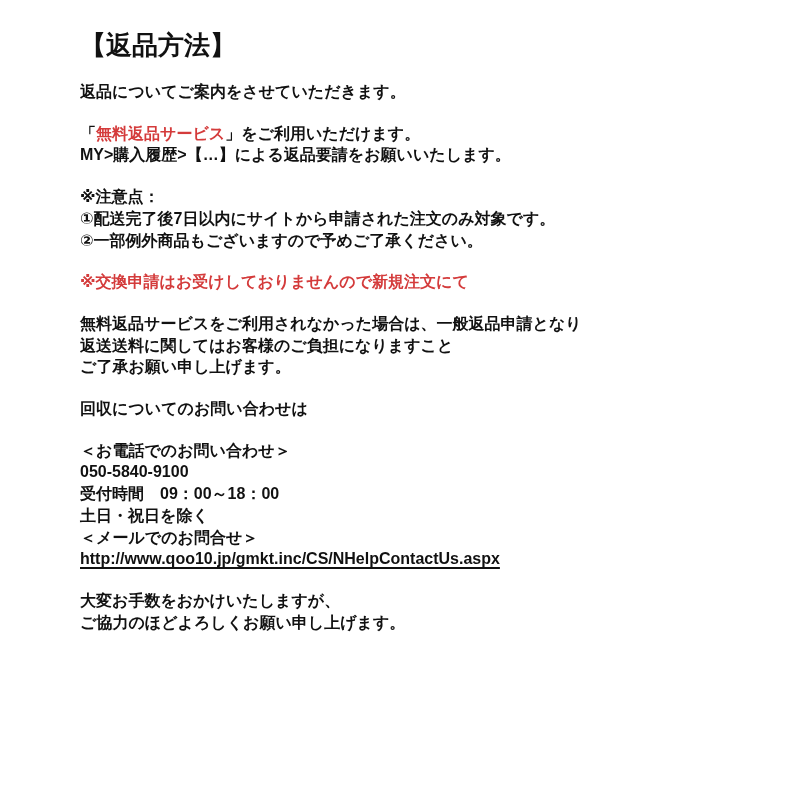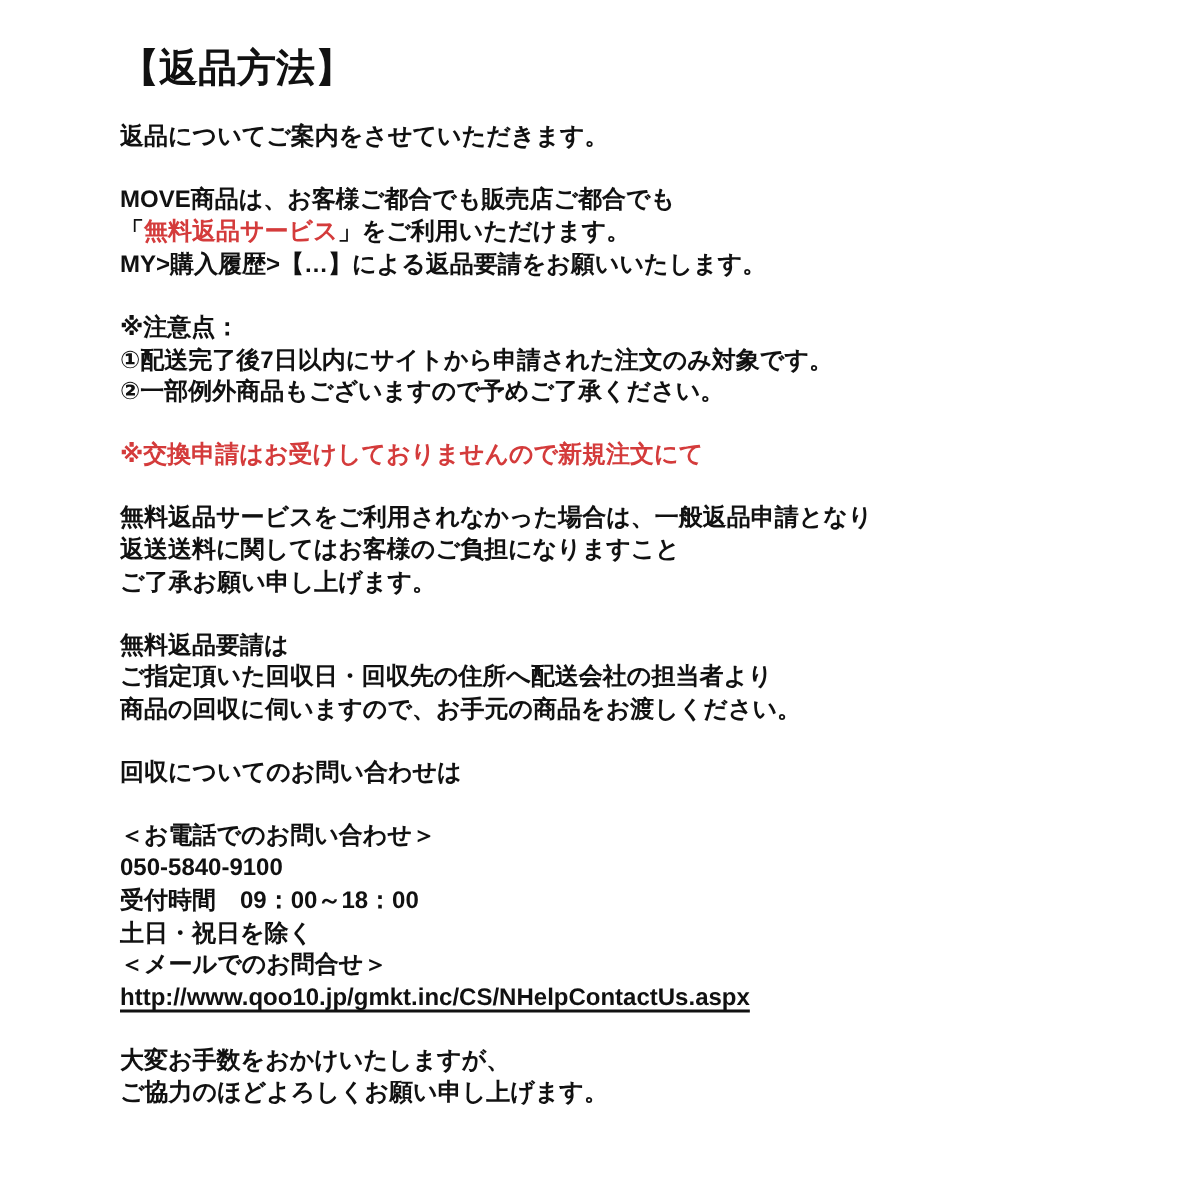--- a/index.html
+++ b/index.html
@@ -53,46 +53,40 @@
 
 <div class="page">
 
   <h1 class="title">【返品方法】</h1>
 
   <p class="para">
     <span class="line">返品についてご案内をさせていただきます。</span>
   </p>
 
   <p class="para">
-    <span class="line">MOVE商品は、お客様ご都合でも販売店ご都合でも</span>
     <span class="line"><span>「</span><span class="red">無料返品サービス</span><span>」をご利用いただけます。</span></span>
     <span class="line">MY&gt;購入履歴&gt;【…】による返品要請をお願いいたします。</span>
   </p>
 
   <p class="para">
     <span class="line">※注意点：</span>
     <span class="line">①配送完了後7日以内にサイトから申請された注文のみ対象です。</span>
     <span class="line">②一部例外商品もございますので予めご了承ください。</span>
   </p>
 
   <p class="para red">
     <span class="line">※交換申請はお受けしておりませんので新規注文にて</span>
   </p>
 
   <p class="para">
     <span class="line">無料返品サービスをご利用されなかった場合は、一般返品申請となり</span>
     <span class="line">返送送料に関してはお客様のご負担になりますこと</span>
     <span class="line">ご了承お願い申し上げます。</span>
   </p>
 
-  <p class="para">
-    <span class="line">無料返品要請は</span>
-    <span class="line">ご指定頂いた回収日・回収先の住所へ配送会社の担当者より</span>
-    <span class="line">商品の回収に伺いますので、お手元の商品をお渡しください。</span>
-  </p>
 
   <p class="para">
     <span class="line">回収についてのお問い合わせは</span>
   </p>
 
   <p class="para">
     <span class="line">＜お電話でのお問い合わせ＞</span>
     <span class="line">050-5840-9100</span>
     <span class="line">受付時間　09：00～18：00</span>
     <span class="line">土日・祝日を除く</span>

